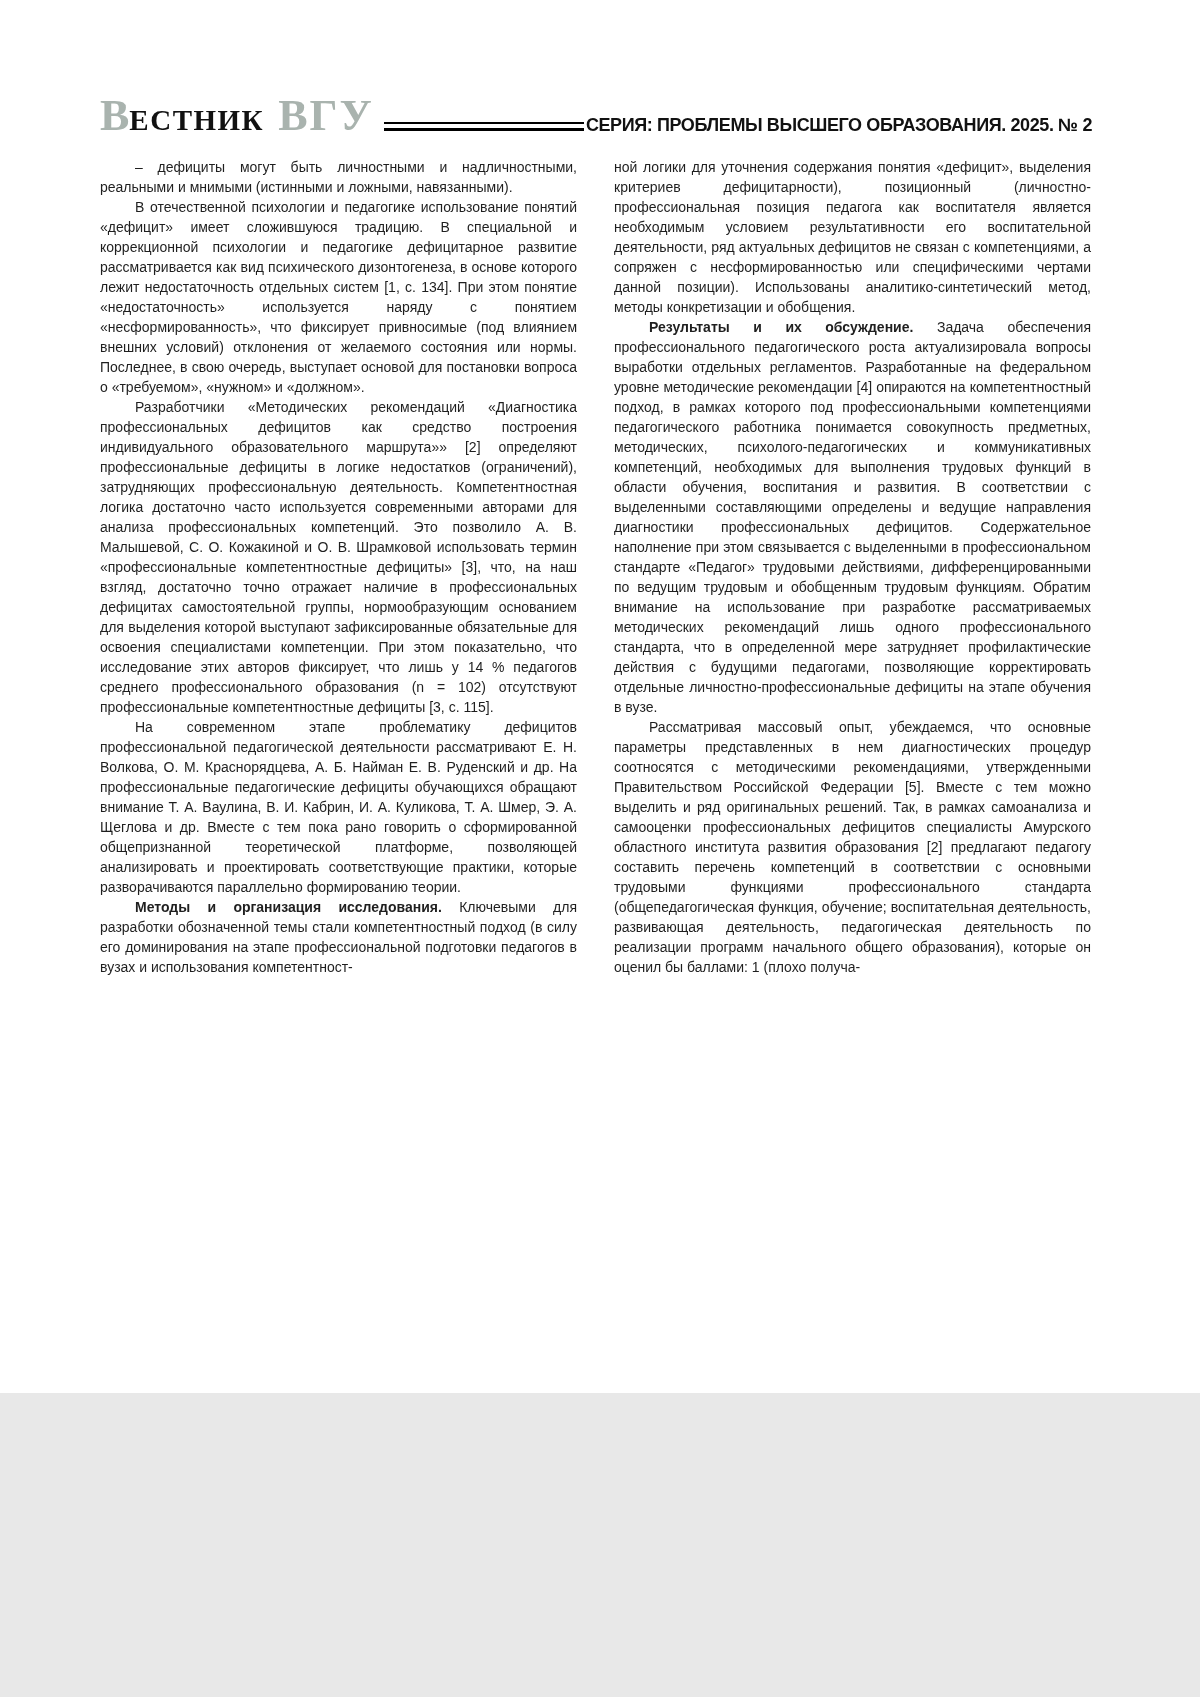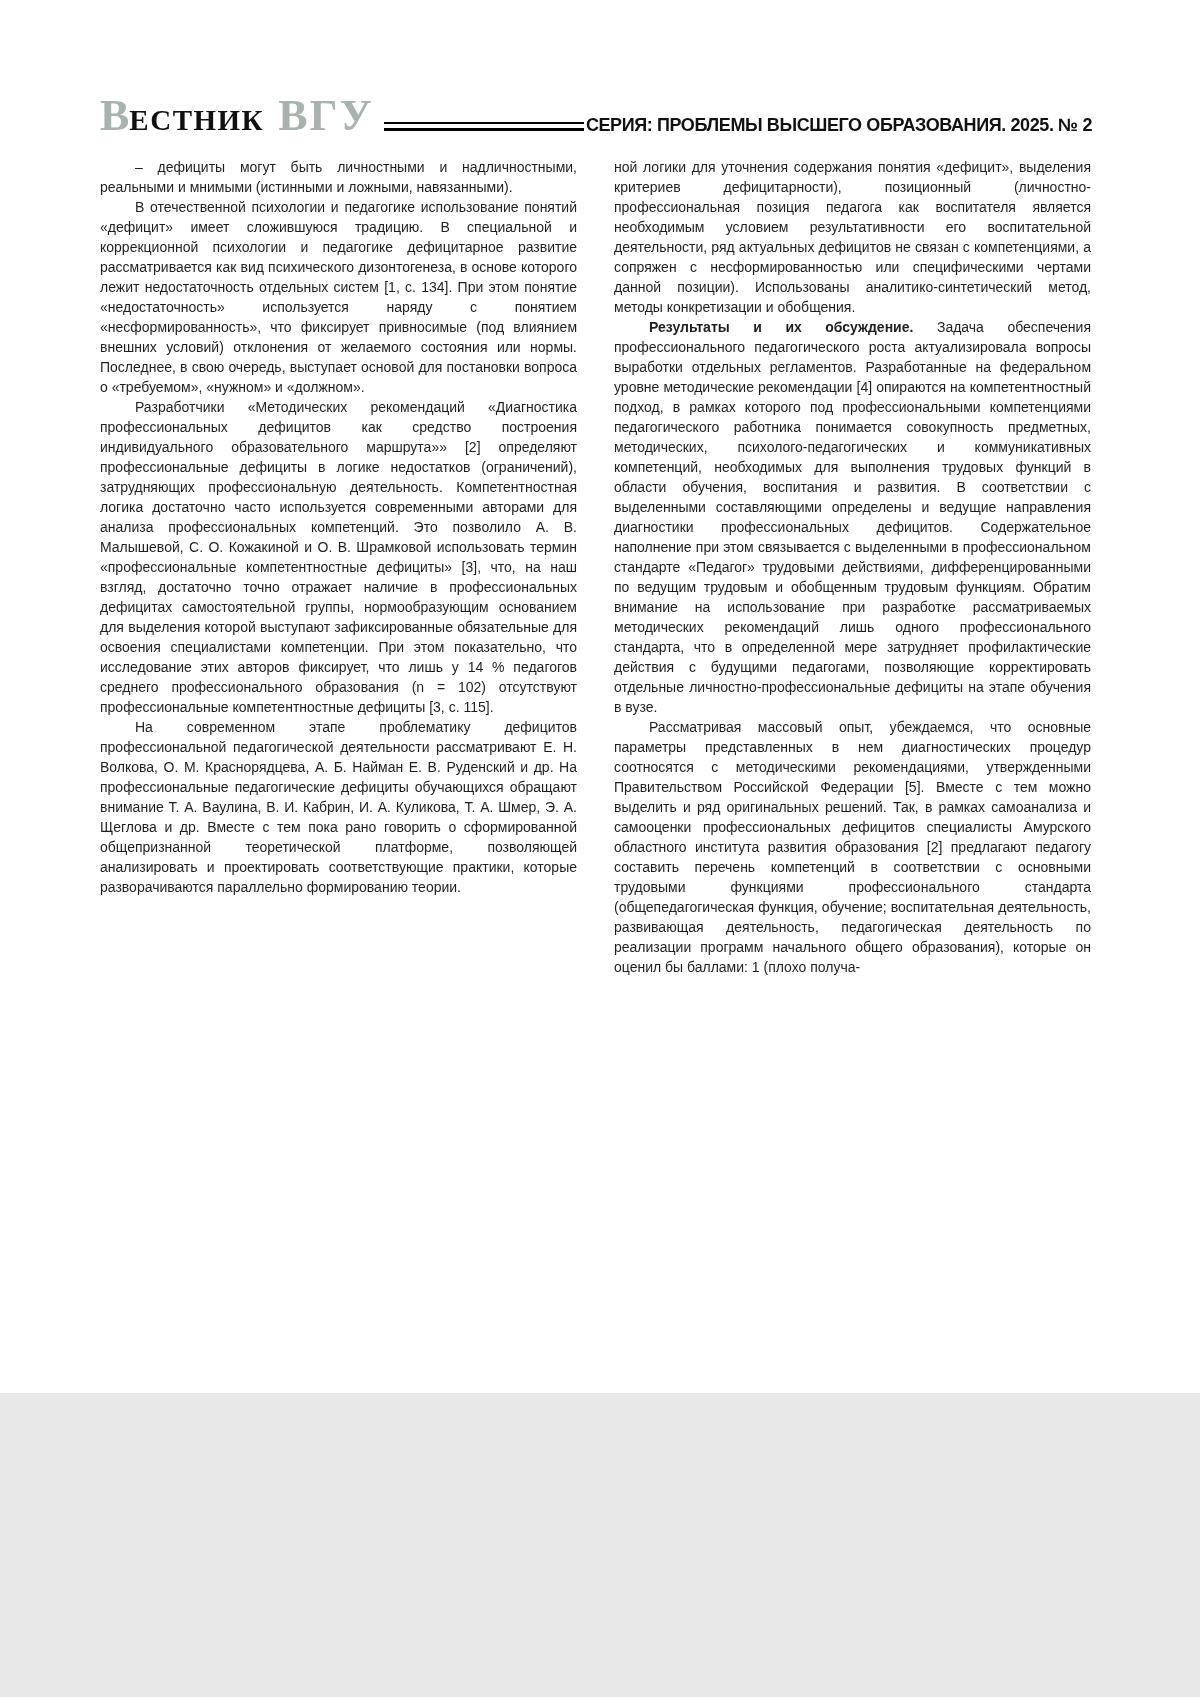--- a/index.html
+++ b/index.html
@@ -71,20 +71,21 @@
     <div class="series">СЕРИЯ: ПРОБЛЕМЫ ВЫСШЕГО ОБРАЗОВАНИЯ. 2025. № 2</div>
   </div>
 
   <div class="content">
 
     <div class="col">
       <p class="para"><span>– дефициты могут быть личностными и надличностными, реальными и мнимыми (истинными и ложными, навязанными).</span></p>
       <p class="para"><span>В отечественной психологии и педагогике использование понятий «дефицит» имеет сложившуюся традицию. В специальной и коррекционной психологии и педагогике дефицитарное развитие рассматривается как вид психического дизонтогенеза, в основе которого лежит недостаточность отдельных систем [1, с. 134]. При этом понятие «недостаточность» используется наряду с понятием «несформированность», что фиксирует привносимые (под влиянием внешних условий) отклонения от желаемого состояния или нормы. Последнее, в свою очередь, выступает основой для постановки вопроса о «требуемом», «нужном» и «должном».</span></p>
       <p class="para"><span>Разработчики «Методических рекомендаций «Диагностика профессиональных дефицитов как средство построения индивидуального образовательного маршрута»» [2] определяют профессиональные дефициты в логике недостатков (ограничений), затрудняющих профессиональную деятельность. Компетентностная логика достаточно часто используется современными авторами для анализа профессиональных компетенций. Это позволило А. В. Малышевой, С. О. Кожакиной и О. В. Шрамковой использовать термин «профессиональные компетентностные дефициты» [3], что, на наш взгляд, достаточно точно отражает наличие в профессиональных дефицитах самостоятельной группы, нормообразующим основанием для выделения которой выступают зафиксированные обязательные для освоения специалистами компетенции. При этом показательно, что исследование этих авторов фиксирует, что лишь у 14 % педагогов среднего профессионального образования (n = 102) отсутствуют профессиональные компетентностные дефициты [3, с. 115].</span></p>
       <p class="para"><span>На современном этапе проблематику дефицитов профессиональной педагогической деятельности рассматривают Е. Н. Волкова, О. М. Краснорядцева, А. Б. Найман Е. В. Руденский и др. На профессиональные педагогические дефициты обучающихся обращают внимание Т. А. Ваулина, В. И. Кабрин, И. А. Куликова, Т. А. Шмер, Э. А. Щеглова и др. Вместе с тем пока рано говорить о сформированной общепризнанной теоретической платформе, позволяющей анализировать и проектировать соответствующие практики, которые разворачиваются параллельно формированию теории.</span></p>
+      <p class="para"><b class="lead">Методы и организация исследования.</b> <span>Ключевыми для разработки обозначенной темы стали компетентностный подход (в силу его доминирования на этапе профессиональной подготовки педагогов в вузах и использования компетентност-</span></p>
     </div>
 
     <div class="col">
       <p class="para cont"><span>ной логики для уточнения содержания понятия «дефицит», выделения критериев дефицитарности), позиционный (личностно-профессиональная позиция педагога как воспитателя является необходимым условием результативности его воспитательной деятельности, ряд актуальных дефицитов не связан с компетенциями, а сопряжен с несформированностью или специфическими чертами данной позиции). Использованы аналитико-синтетический метод, методы конкретизации и обобщения.</span></p>
       <p class="para"><b class="lead">Результаты и их обсуждение.</b> <span>Задача обеспечения профессионального педагогического роста актуализировала вопросы выработки отдельных регламентов. Разработанные на федеральном уровне методические рекомендации [4] опираются на компетентностный подход, в рамках которого под профессиональными компетенциями педагогического работника понимается совокупность предметных, методических, психолого-педагогических и коммуникативных компетенций, необходимых для выполнения трудовых функций в области обучения, воспитания и развития. В соответствии с выделенными составляющими определены и ведущие направления диагностики профессиональных дефицитов. Содержательное наполнение при этом связывается с выделенными в профессиональном стандарте «Педагог» трудовыми действиями, дифференцированными по ведущим трудовым и обобщенным трудовым функциям. Обратим внимание на использование при разработке рассматриваемых методических рекомендаций лишь одного профессионального стандарта, что в определенной мере затрудняет профилактические действия с будущими педагогами, позволяющие корректировать отдельные личностно-профессиональные дефициты на этапе обучения в вузе.</span></p>
       <p class="para"><span>Рассматривая массовый опыт, убеждаемся, что основные параметры представленных в нем диагностических процедур соотносятся с методическими рекомендациями, утвержденными Правительством Российской Федерации [5]. Вместе с тем можно выделить и ряд оригинальных решений. Так, в рамках самоанализа и самооценки профессиональных дефицитов специалисты Амурского областного института развития образования [2] предлагают педагогу составить перечень компетенций в соответствии с основными трудовыми функциями профессионального стандарта (общепедагогическая функция, обучение; воспитательная деятельность, развивающая деятельность, педагогическая деятельность по реализации программ начального общего образования), которые он оценил бы баллами: 1 (плохо получа-</span></p>
     </div>
 
   </div>
 

